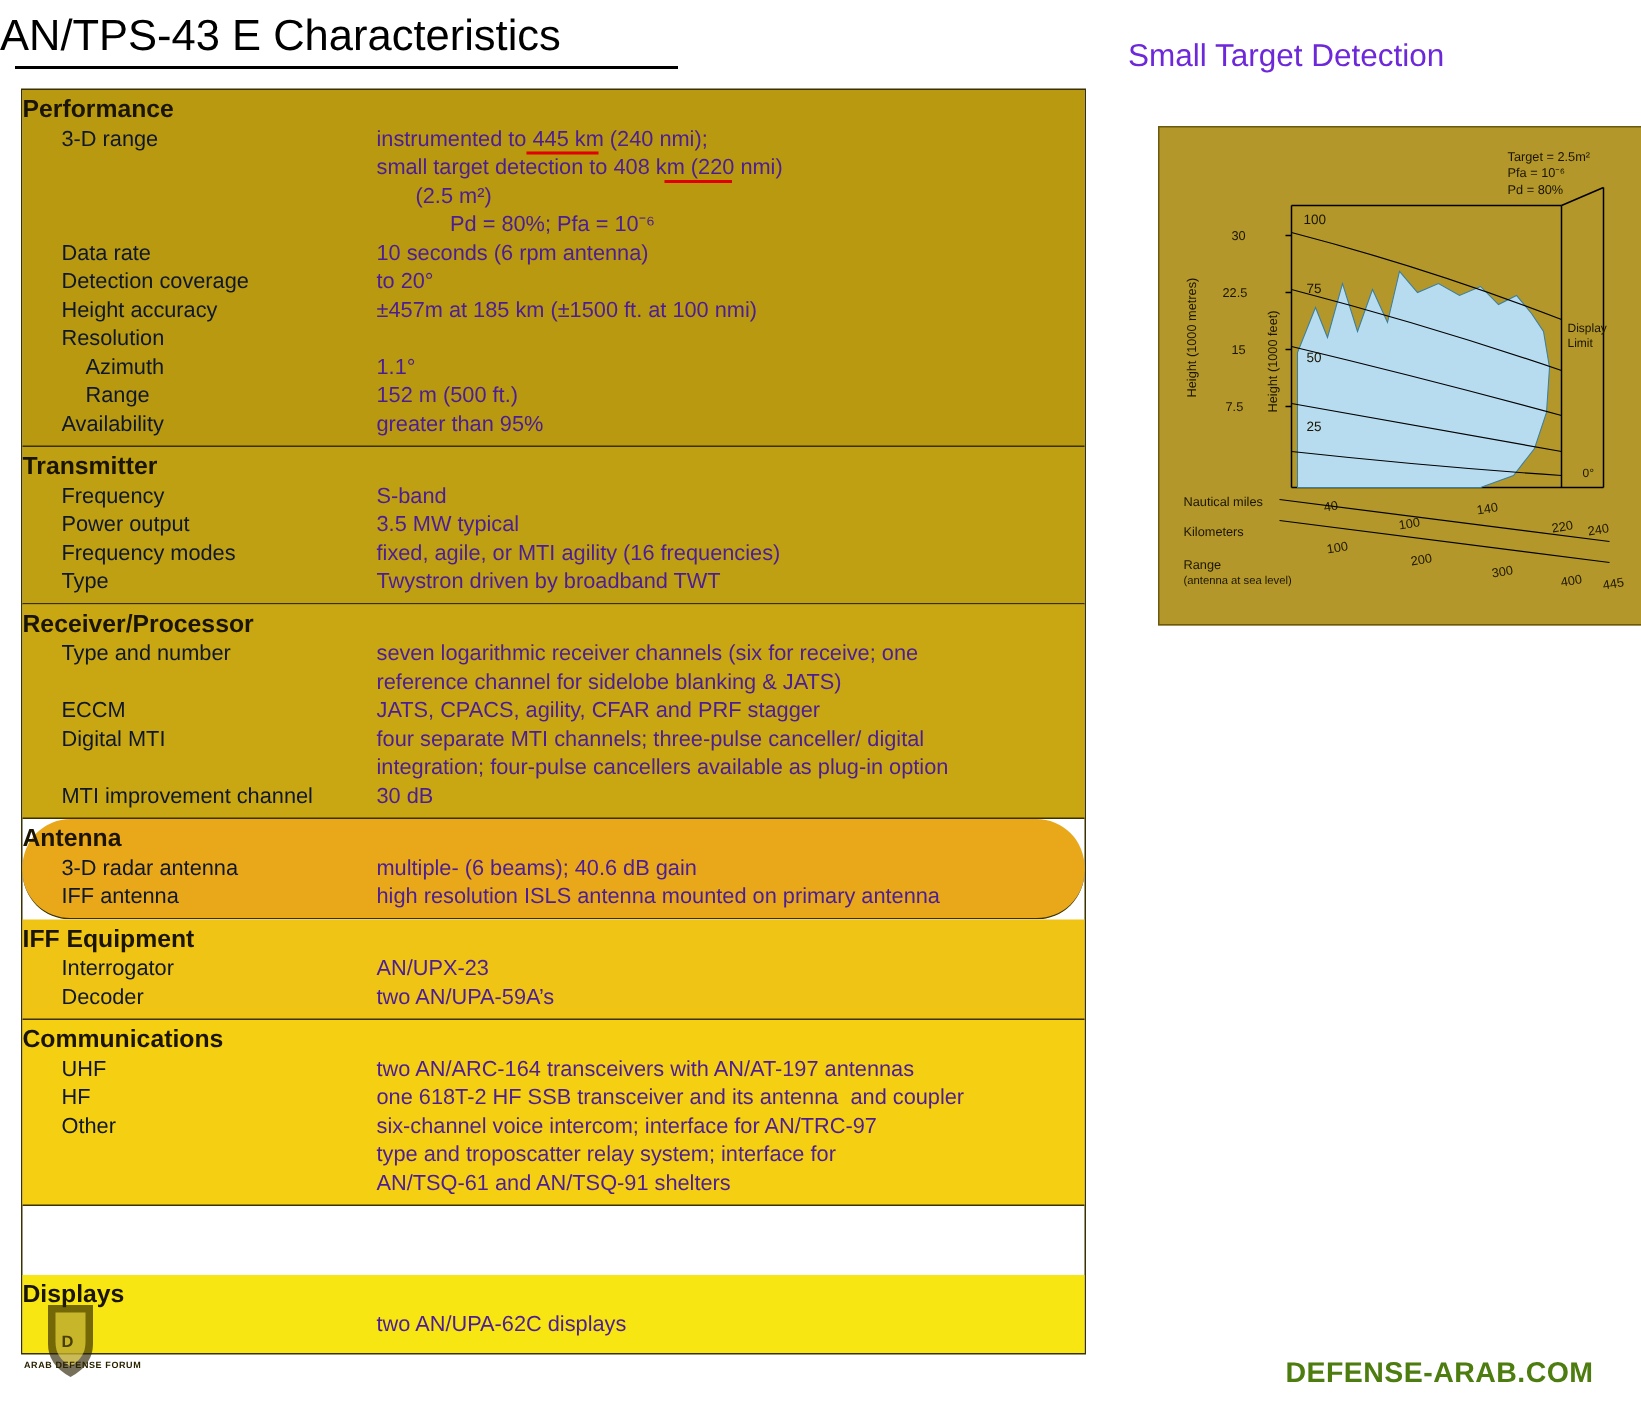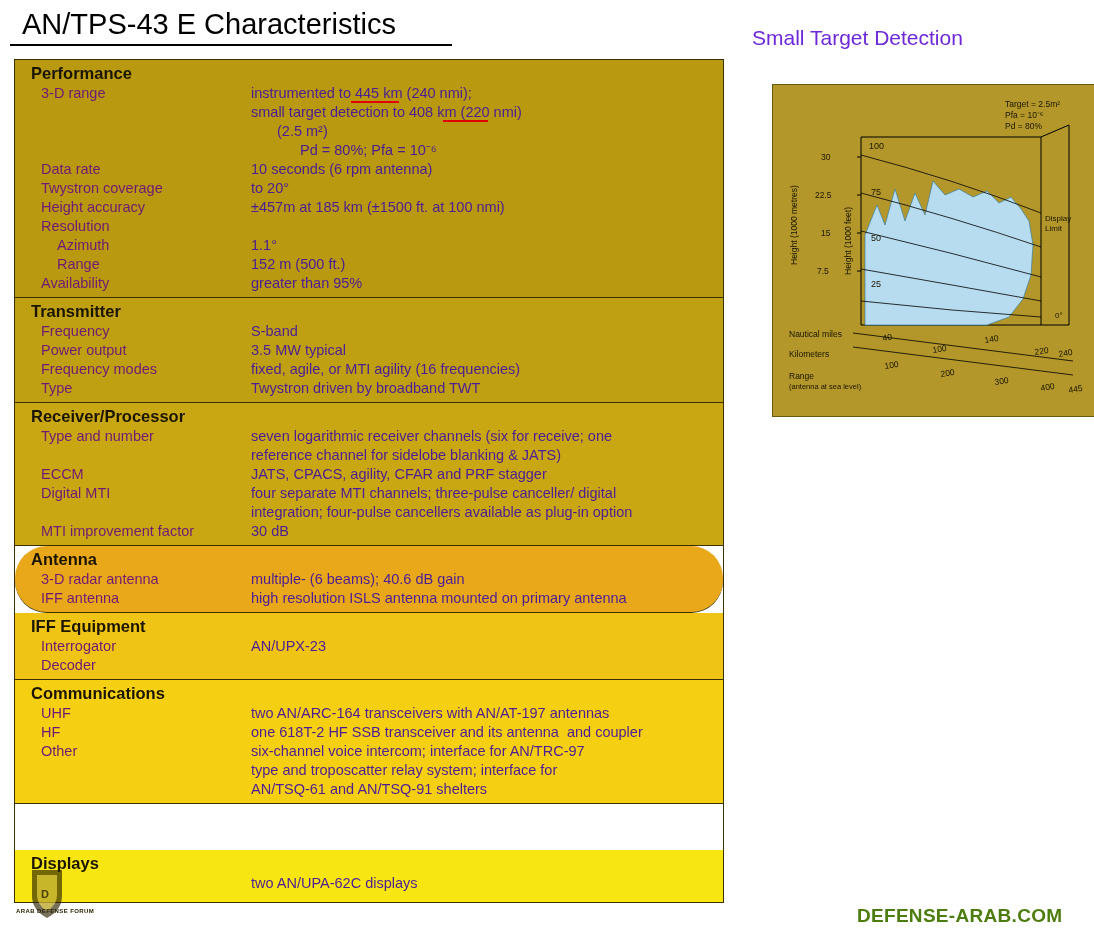--- a/index.html
+++ b/index.html
@@ -9,21 +9,21 @@
   }
   body {
     width: 1094px;
     height: 939px;
     position: relative;
     font-family: "Liberation Sans", sans-serif;
     overflow: hidden;
   }
   #page-title {
     position: absolute;
-    left: 22px;
+    left: 0;
     top: 8px;
     font-size: 29px;
     color: #000;
     font-family: "Liberation Sans", sans-serif;
     letter-spacing: 0px;
     white-space: nowrap;
   }
   #title-underline {
     position: absolute;
     left: 10px;
@@ -46,35 +46,34 @@
     position: relative;
     border-bottom: 1px solid #3a3000;
     box-sizing: border-box;
     padding: 3px 0 4px 0;
   }
   .section:last-child { border-bottom: none; margin-top: 46px; }
   .sec-title {
     font-size: 16.5px;
     font-weight: bold;
     color: #1b1500;
-    padding-left: 16px;
     line-height: 20px;
     margin-bottom: 1px;
   }
   .row {
     position: relative;
     min-height: 19px;
     line-height: 19px;
   }
   .lbl {
     position: absolute;
     left: 26px;
     top: 0;
     font-size: 14.5px;
-    color: #701a75;
+    color: #0f172a;
     white-space: nowrap;
   }
   .lbl.indent { left: 42px; }
   .val {
     position: relative;
     margin-left: 236px;
     font-size: 14.5px;
     color: #4c1d95;
     white-space: pre;
   }
@@ -161,21 +160,21 @@
         <div class="val ind1">(2.5 m²)</div>
       </div>
       <div class="row">
         <div class="val ind2">Pd = 80%; Pfa = 10⁻⁶</div>
       </div>
       <div class="row">
         <div class="lbl">Data rate</div>
         <div class="val">10 seconds (6 rpm antenna)</div>
       </div>
       <div class="row">
-        <div class="lbl">Twystron coverage</div>
+        <div class="lbl">Detection coverage</div>
         <div class="val">to 20°</div>
       </div>
       <div class="row">
         <div class="lbl">Height accuracy</div>
         <div class="val">±457m at 185 km (±1500 ft. at 100 nmi)</div>
       </div>
       <div class="row">
         <div class="lbl">Resolution</div>
         <div class="val">&nbsp;</div>
       </div>
@@ -225,21 +224,21 @@
         <div class="val">JATS, CPACS, agility, CFAR and PRF stagger</div>
       </div>
       <div class="row">
         <div class="lbl">Digital MTI</div>
         <div class="val">four separate MTI channels; three-pulse canceller/ digital</div>
       </div>
       <div class="row">
         <div class="val">integration; four-pulse cancellers available as plug-in option</div>
       </div>
       <div class="row">
-        <div class="lbl">MTI improvement factor</div>
+        <div class="lbl">MTI improvement channel</div>
         <div class="val">30 dB</div>
       </div>
     </div>
     <div class="section" style="background: rgb(232, 168, 26); border-radius: 32px;">
       <div class="sec-title">Antenna</div>
       <div class="row">
         <div class="lbl">3-D radar antenna</div>
         <div class="val">multiple- (6 beams); 40.6 dB gain</div>
       </div>
       <div class="row">
@@ -248,20 +247,21 @@
       </div>
     </div>
     <div class="section" style="background: rgb(239, 196, 21);">
       <div class="sec-title">IFF Equipment</div>
       <div class="row">
         <div class="lbl">Interrogator</div>
         <div class="val">AN/UPX-23</div>
       </div>
       <div class="row">
         <div class="lbl">Decoder</div>
+        <div class="val">two AN/UPA-59A’s</div>
       </div>
     </div>
     <div class="section" style="background: rgb(245, 207, 18);">
       <div class="sec-title">Communications</div>
       <div class="row">
         <div class="lbl">UHF</div>
         <div class="val">two AN/ARC-164 transceivers with AN/AT-197 antennas</div>
       </div>
       <div class="row">
         <div class="lbl">HF</div>

